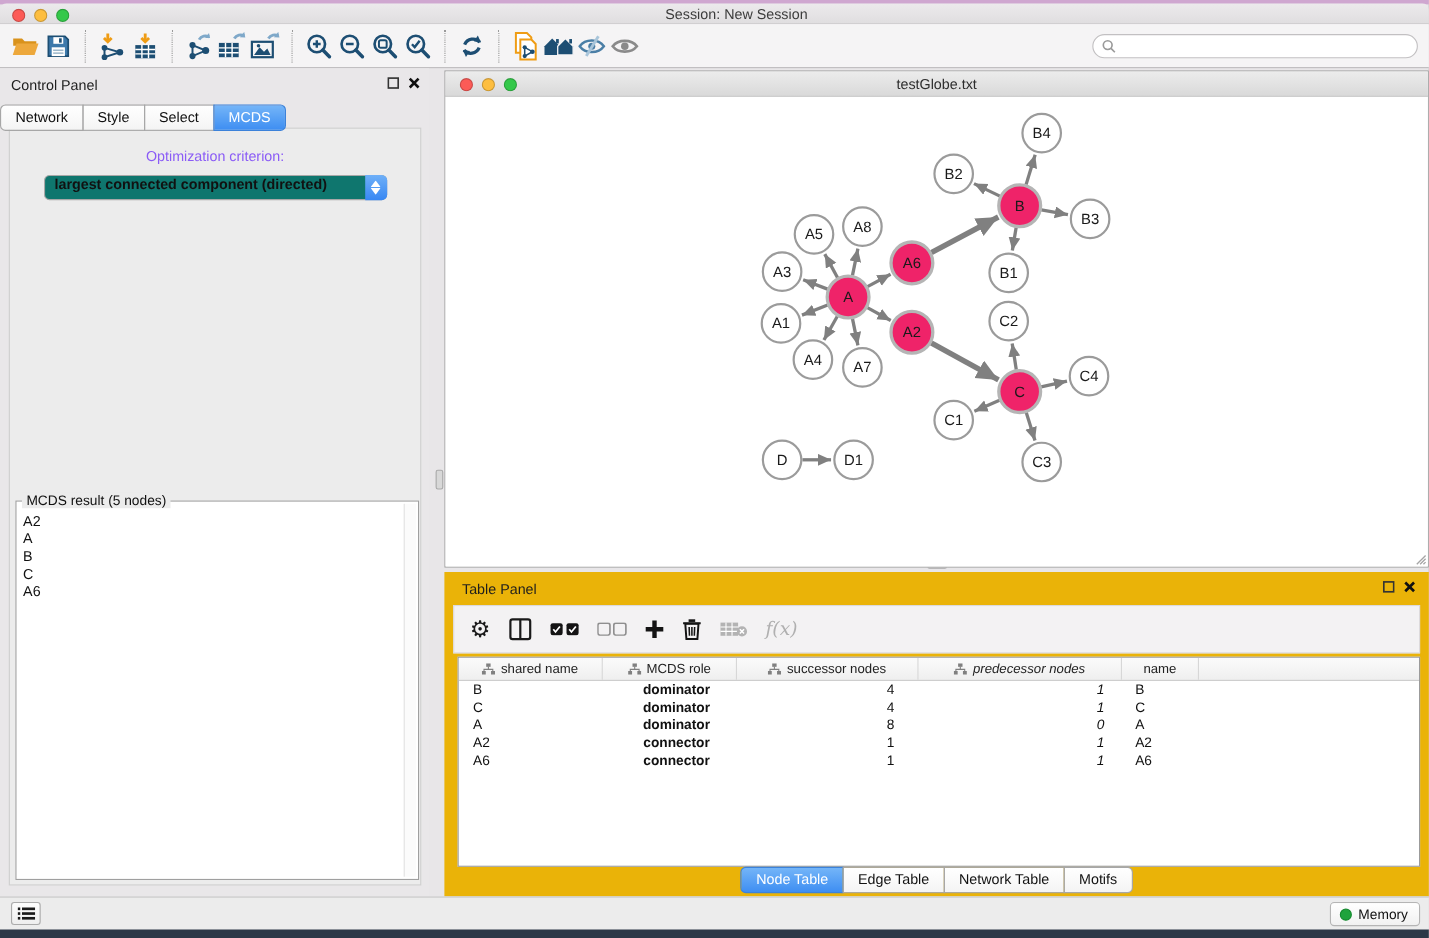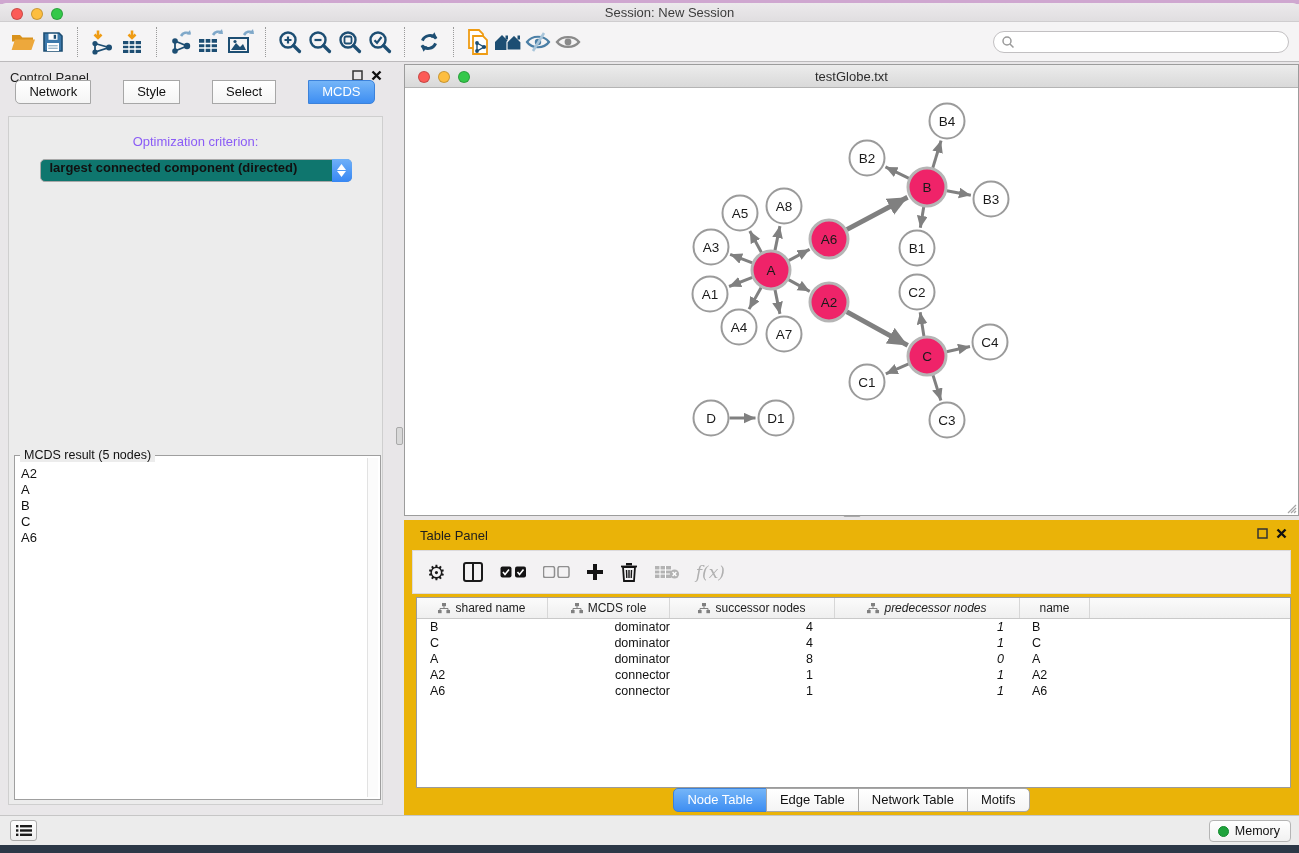--- a/index.html
+++ b/index.html
@@ -26,21 +26,21 @@
   .tbtn { width:30px; height:34px; display:flex; align-items:center; justify-content:center; background:none; border:none; }
   .tsep { width:1px; height:30px; border-left:1px dotted #9a9a9a; margin:0 9px; }
   .search-field { position:absolute; right:10px; top:9px; width:296px; height:22px;
     background:#fff; border:1px solid #c2c0c2; border-radius:12px; display:flex; align-items:center; padding-left:7px; }
 
   
   .control-panel { position:absolute; left:0; top:62px; width:390px; height:753px; background:#e9e7e9; }
   .cp-header { position:absolute; left:0; top:0; width:100%; height:28px; }
   .panel-title { position:absolute; left:10px; top:8px; font-size:13px; color:#1e1e1e; }
   .panel-icons { position:absolute; right:8px; top:8px; display:flex; gap:8px; align-items:center; }
-  .cp-tabs { position:absolute; left:0; right:0; top:18px; display:flex; justify-content:center; z-index:2;gap:33px; }
+  .cp-tabs { position:absolute; left:0; right:0; top:33px; display:flex; justify-content:flex-start; z-index:2; }
   .seg { display:inline-flex; }
   .seg-tab { font-size:13px; color:#111; background:linear-gradient(#ffffff,#f4f4f4);
     border:1px solid #a7a7a7; padding:3px 13px 4px; margin-left:-1px; cursor:default; }
   .seg-tab:first-child { border-radius:5px 0 0 5px; margin-left:0; }
   .seg-tab:last-child { border-radius:0 5px 5px 0; }
   .seg-tab.selected { background:linear-gradient(#74b5f8,#3e8ef2); color:#fff; border-color:#3c82da; }
   .cp-body { position:absolute; left:8px; right:7px; top:54px; bottom:10px;
     background:#ececec; border:1px solid #cfcfcf; text-align:center; padding-top:17px; }
   .opt-label { font-size:13px; color:#8b5cf6; margin-bottom:10px; }
   .dropdown { width:312px; height:23px; margin:0 auto; background:#0f766e; border:1px solid #a8a8a8;
@@ -85,21 +85,21 @@
   .fx { font-family:"DejaVu Serif", serif; font-style:italic; font-size:17px; color:#b0b0b0; }
   .tp-table { position:absolute; left:12px; right:8px; top:77px; height:191px;
     background:#fff; border:1px solid #9b9b9b; overflow:hidden; }
   .thead { display:flex; height:21px; background:linear-gradient(#fbfbfb,#efefef);
     border-bottom:1px solid #c9c9c9; font-size:12px; color:#222; }
   .th { display:flex; align-items:center; justify-content:center; gap:5px; border-right:1px solid #d7d7d7; }
   .trow { display:flex; height:16px; font-size:12.5px; color:#111; align-items:center; }
   .td { overflow:hidden; white-space:nowrap; }
   .c0{ width:131px; } .c1{ width:122px; } .c2{ width:165px; } .c3{ width:185px;font-style:italic; } .c4{ width:70px; } .cf{ flex:1; border-right:none!important; }
   .td.c0{ padding-left:13px; text-align:left; }
-  .td.c1{ padding-left:12px; text-align:right; }
+  .td.c1{ padding-left:12px; text-align:center;font-weight:bold; }
   .td.c2{ padding-right:22px; text-align:right; }
   .td.c3{ padding-right:16px; text-align:right; }
   .td.c4{ padding-left:12px; text-align:left; }
   .tp-tabs { position:absolute; left:0; right:0; bottom:3px; display:flex; justify-content:center; }
 
   
   .statusbar { position:absolute; left:0; top:815px; width:100%; height:30px;
     background:#ececec; border-top:1px solid #c6c6c6; }
   .list-btn { position:absolute; left:10px; top:4px; width:27px; height:21px;
     background:linear-gradient(#fdfdfd,#eeeeee); border:1px solid #ababab; border-radius:3px;

